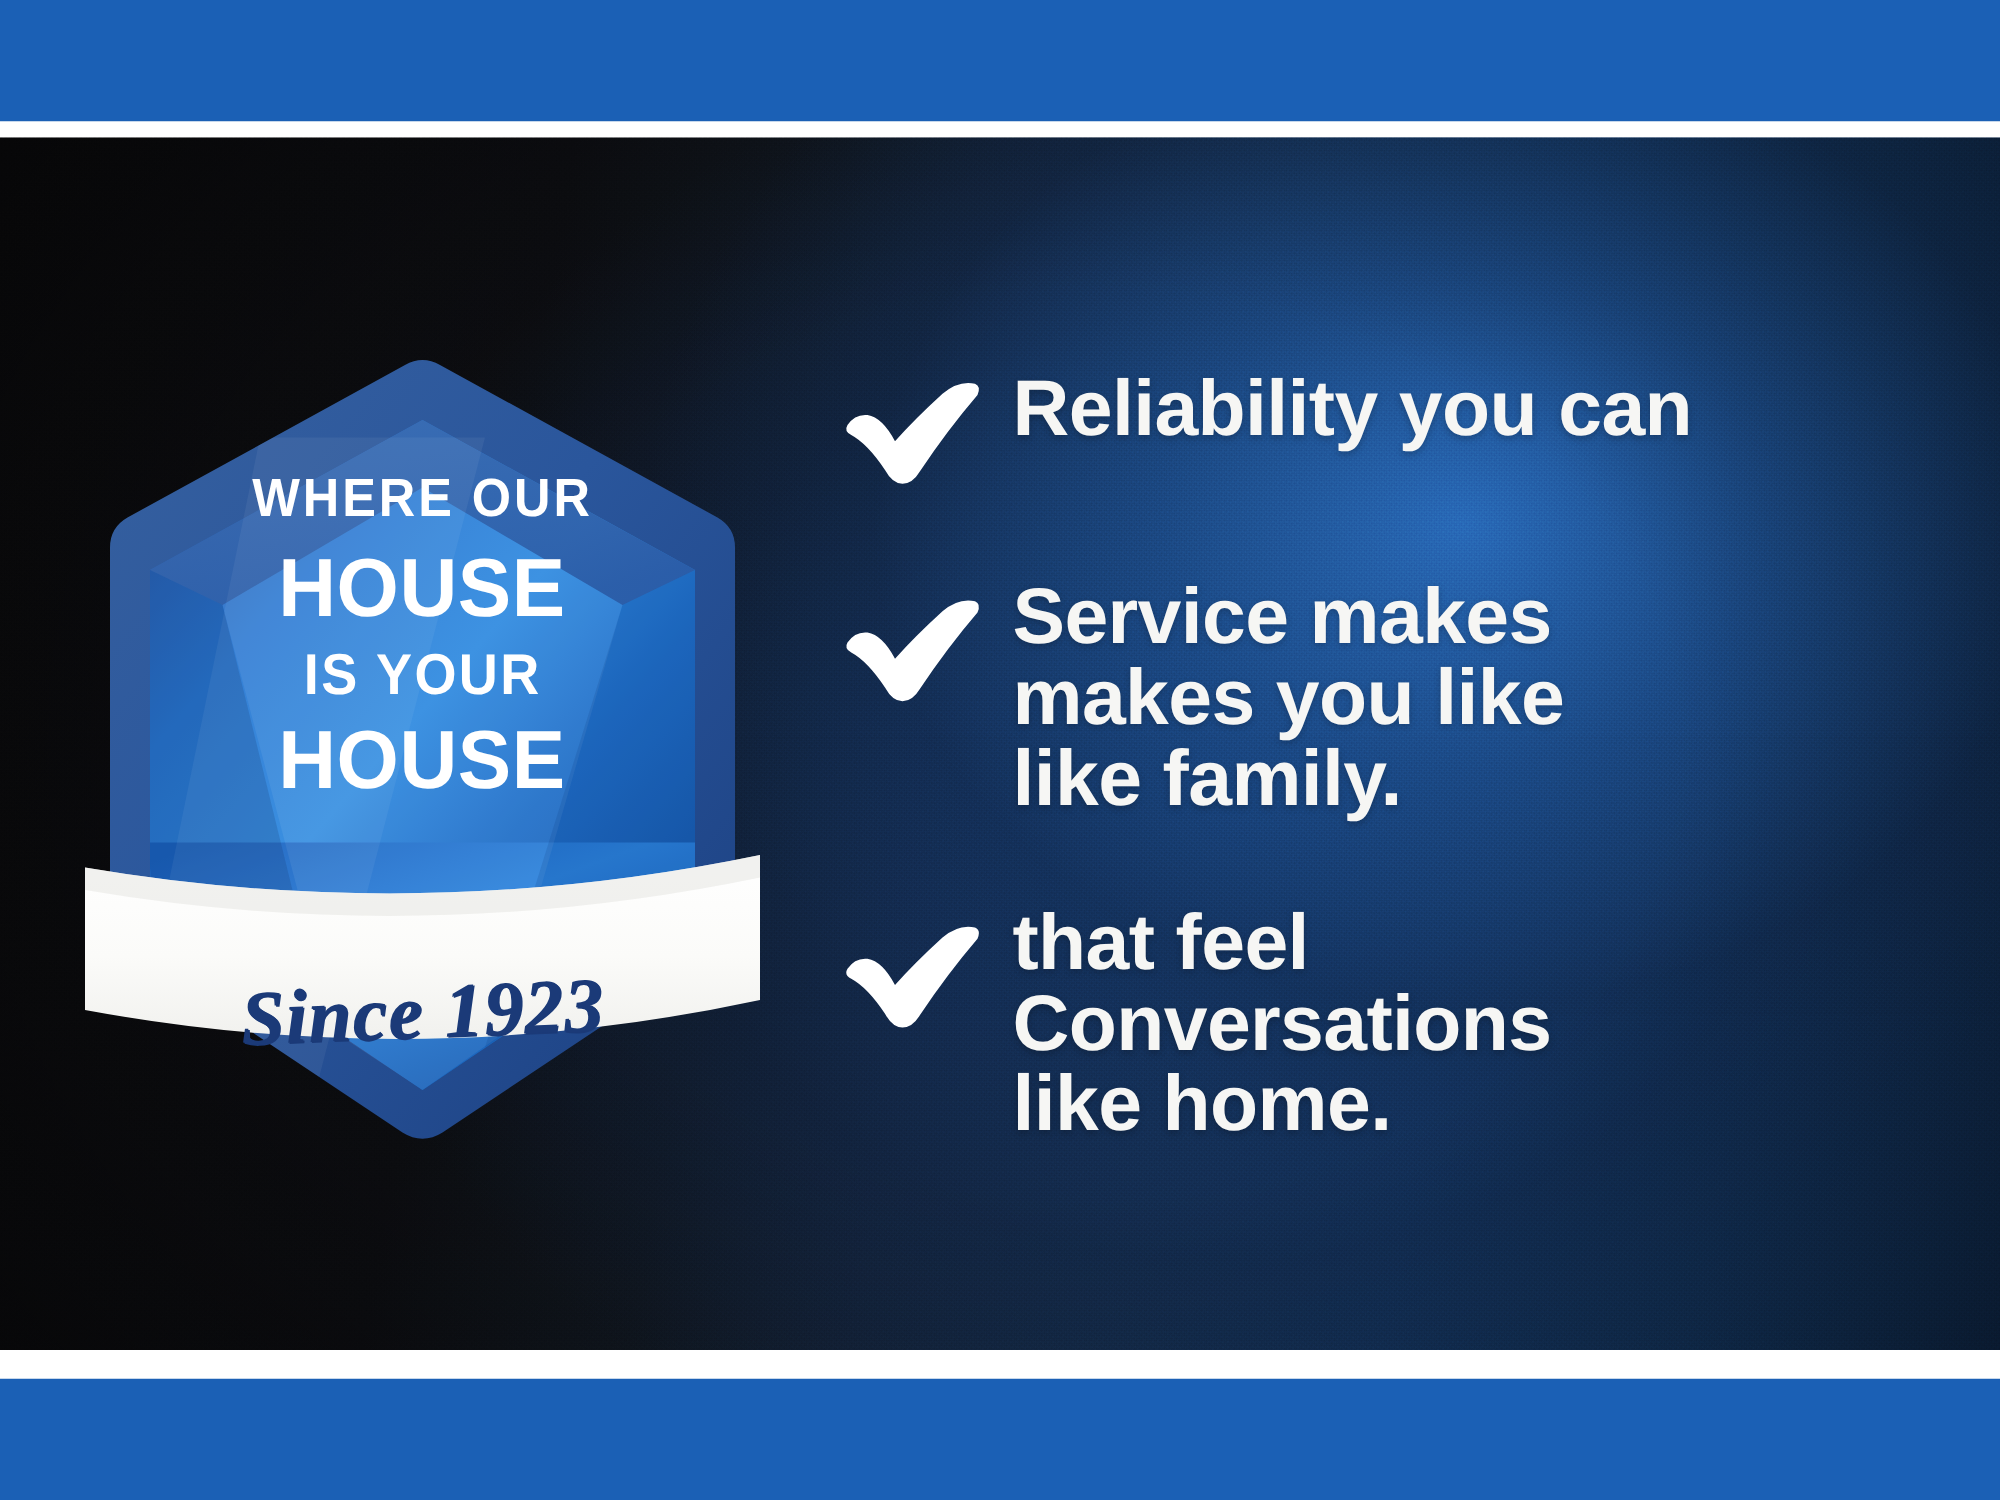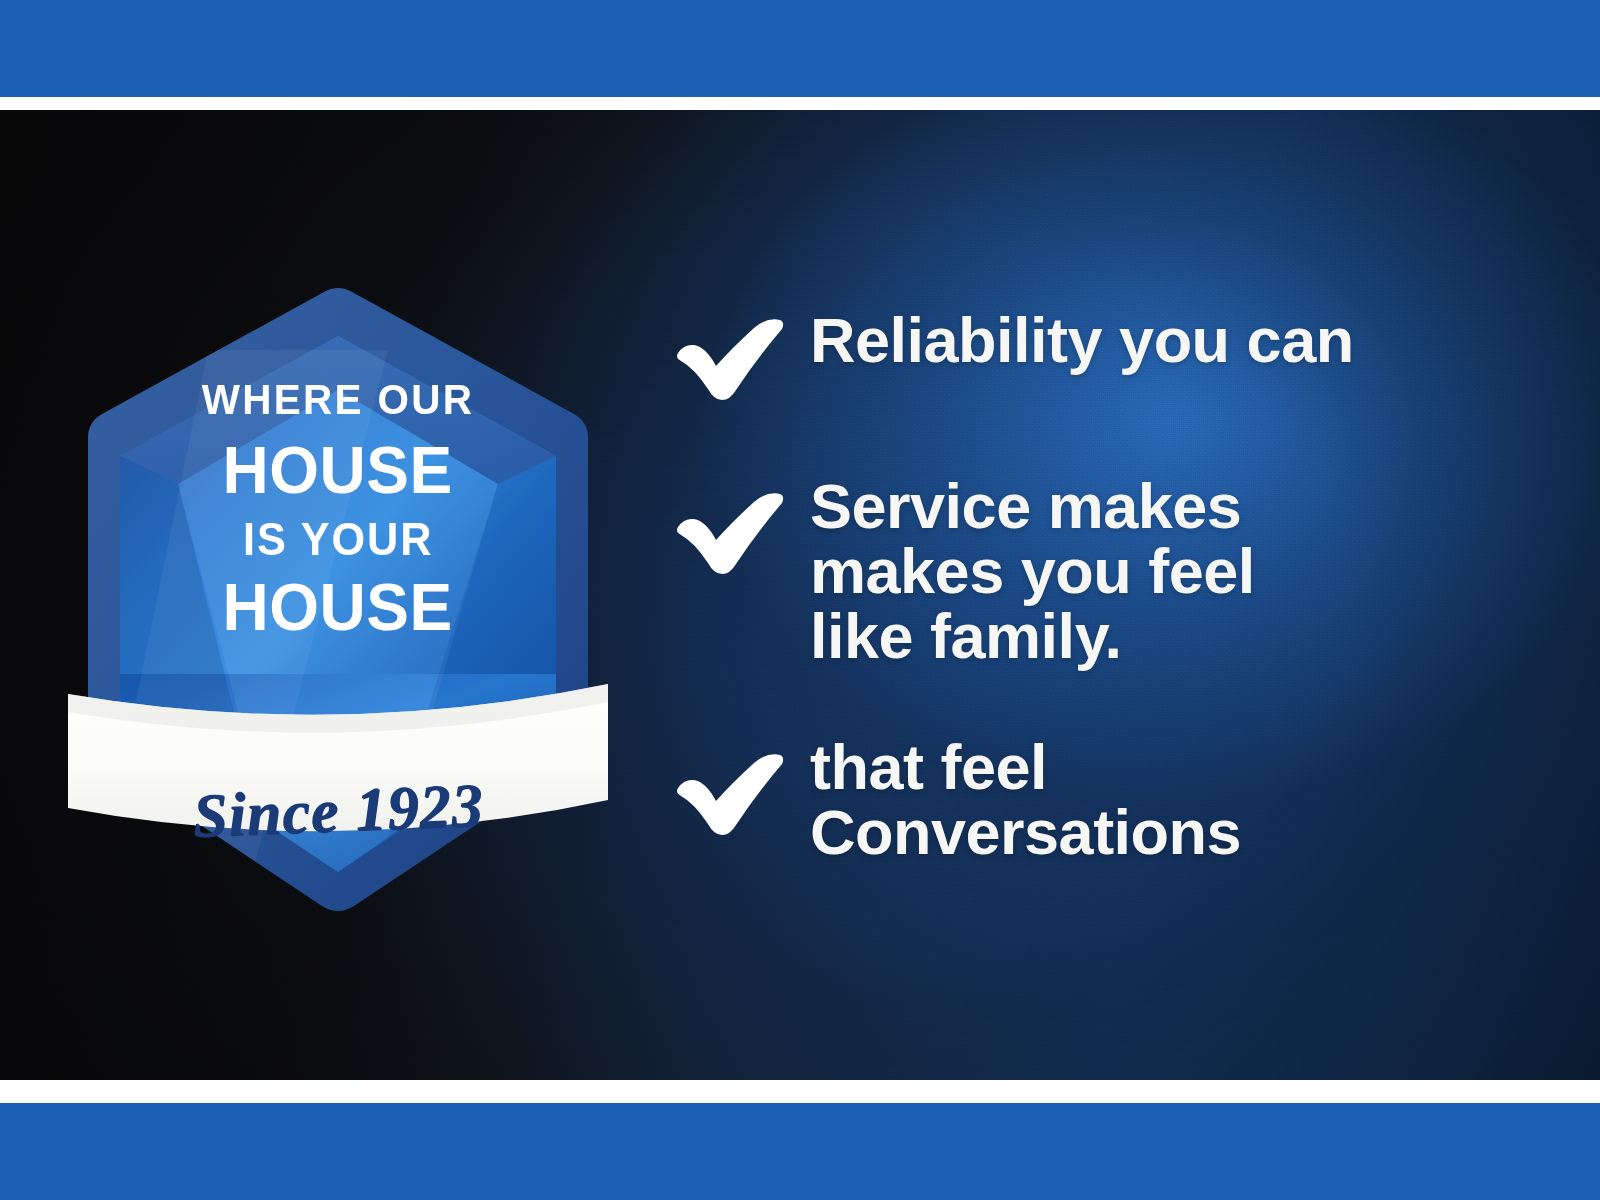--- a/index.html
+++ b/index.html
@@ -58,21 +58,21 @@
     position:absolute; left:0; top:505px; width:560px;
     text-align:center; color:#1b3a78; pointer-events:none;
     font-family:"Liberation Serif", serif;
     font-size:62px; font-weight:700; font-style:italic;
     letter-spacing:1px; transform:rotate(-2.2deg);
     text-shadow:1px 1px 0 #1b3a78;
   }
 
   
   .bullets { position:absolute; left:672px; top:185px; width:880px; }
-  .bullet { position:relative; display:flex; align-items:flex-start;margin-top:13px; }
+  .bullet { position:relative; display:flex; align-items:flex-start; }
   .bullet + .bullet { margin-top:66px; }
   .check { flex:0 0 auto; width:138px; padding-top:8px; }
   .check svg { display:block; width:120px; height:92px; }
   .btext {
     color:#f6f6f4; font-weight:700; font-size:63px; line-height:1.03;
     letter-spacing:-0.5px; font-family:"Liberation Sans", sans-serif;
     text-shadow:0 2px 6px rgba(0,0,0,0.22);
   }
   .btext .ln { display:block; white-space:nowrap; }
   .b2 .check { padding-top:16px; }
@@ -184,34 +184,35 @@
       <div class="bullet b2">
         <span class="check">
           <svg viewBox="0 0 120 92" xmlns="http://www.w3.org/2000/svg" aria-hidden="true">
             <path d="M6 37 Q12 28 22 29 Q34 31 44 50 Q60 32 82 12 Q95 1 108 4
                      Q113 6 110 13 Q86 41 64 74 Q58 84 50 84 Q42 84 36 73 Q22 52 9 45
                      Q3 42 6 37 Z" fill="#ffffff"></path>
           </svg>
         </span>
         <span class="btext">
           <span class="ln">Service makes</span>
-          <span class="ln">makes you feel</span>
+          <span class="ln">makes you like</span>
           <span class="ln">like family.</span>
         </span>
       </div>
 
       <div class="bullet b3">
         <span class="check">
           <svg viewBox="0 0 120 92" xmlns="http://www.w3.org/2000/svg" aria-hidden="true">
             <path d="M6 37 Q12 28 22 29 Q34 31 44 50 Q60 32 82 12 Q95 1 108 4
                      Q113 6 110 13 Q86 41 64 74 Q58 84 50 84 Q42 84 36 73 Q22 52 9 45
                      Q3 42 6 37 Z" fill="#ffffff"></path>
           </svg>
         </span>
         <span class="btext">
           <span class="ln">that feel</span>
           <span class="ln">Conversations</span>
+          <span class="ln">like home.</span>
         </span>
       </div>
 
     </div>
   </div>
 </div>
 
 </body></html>

